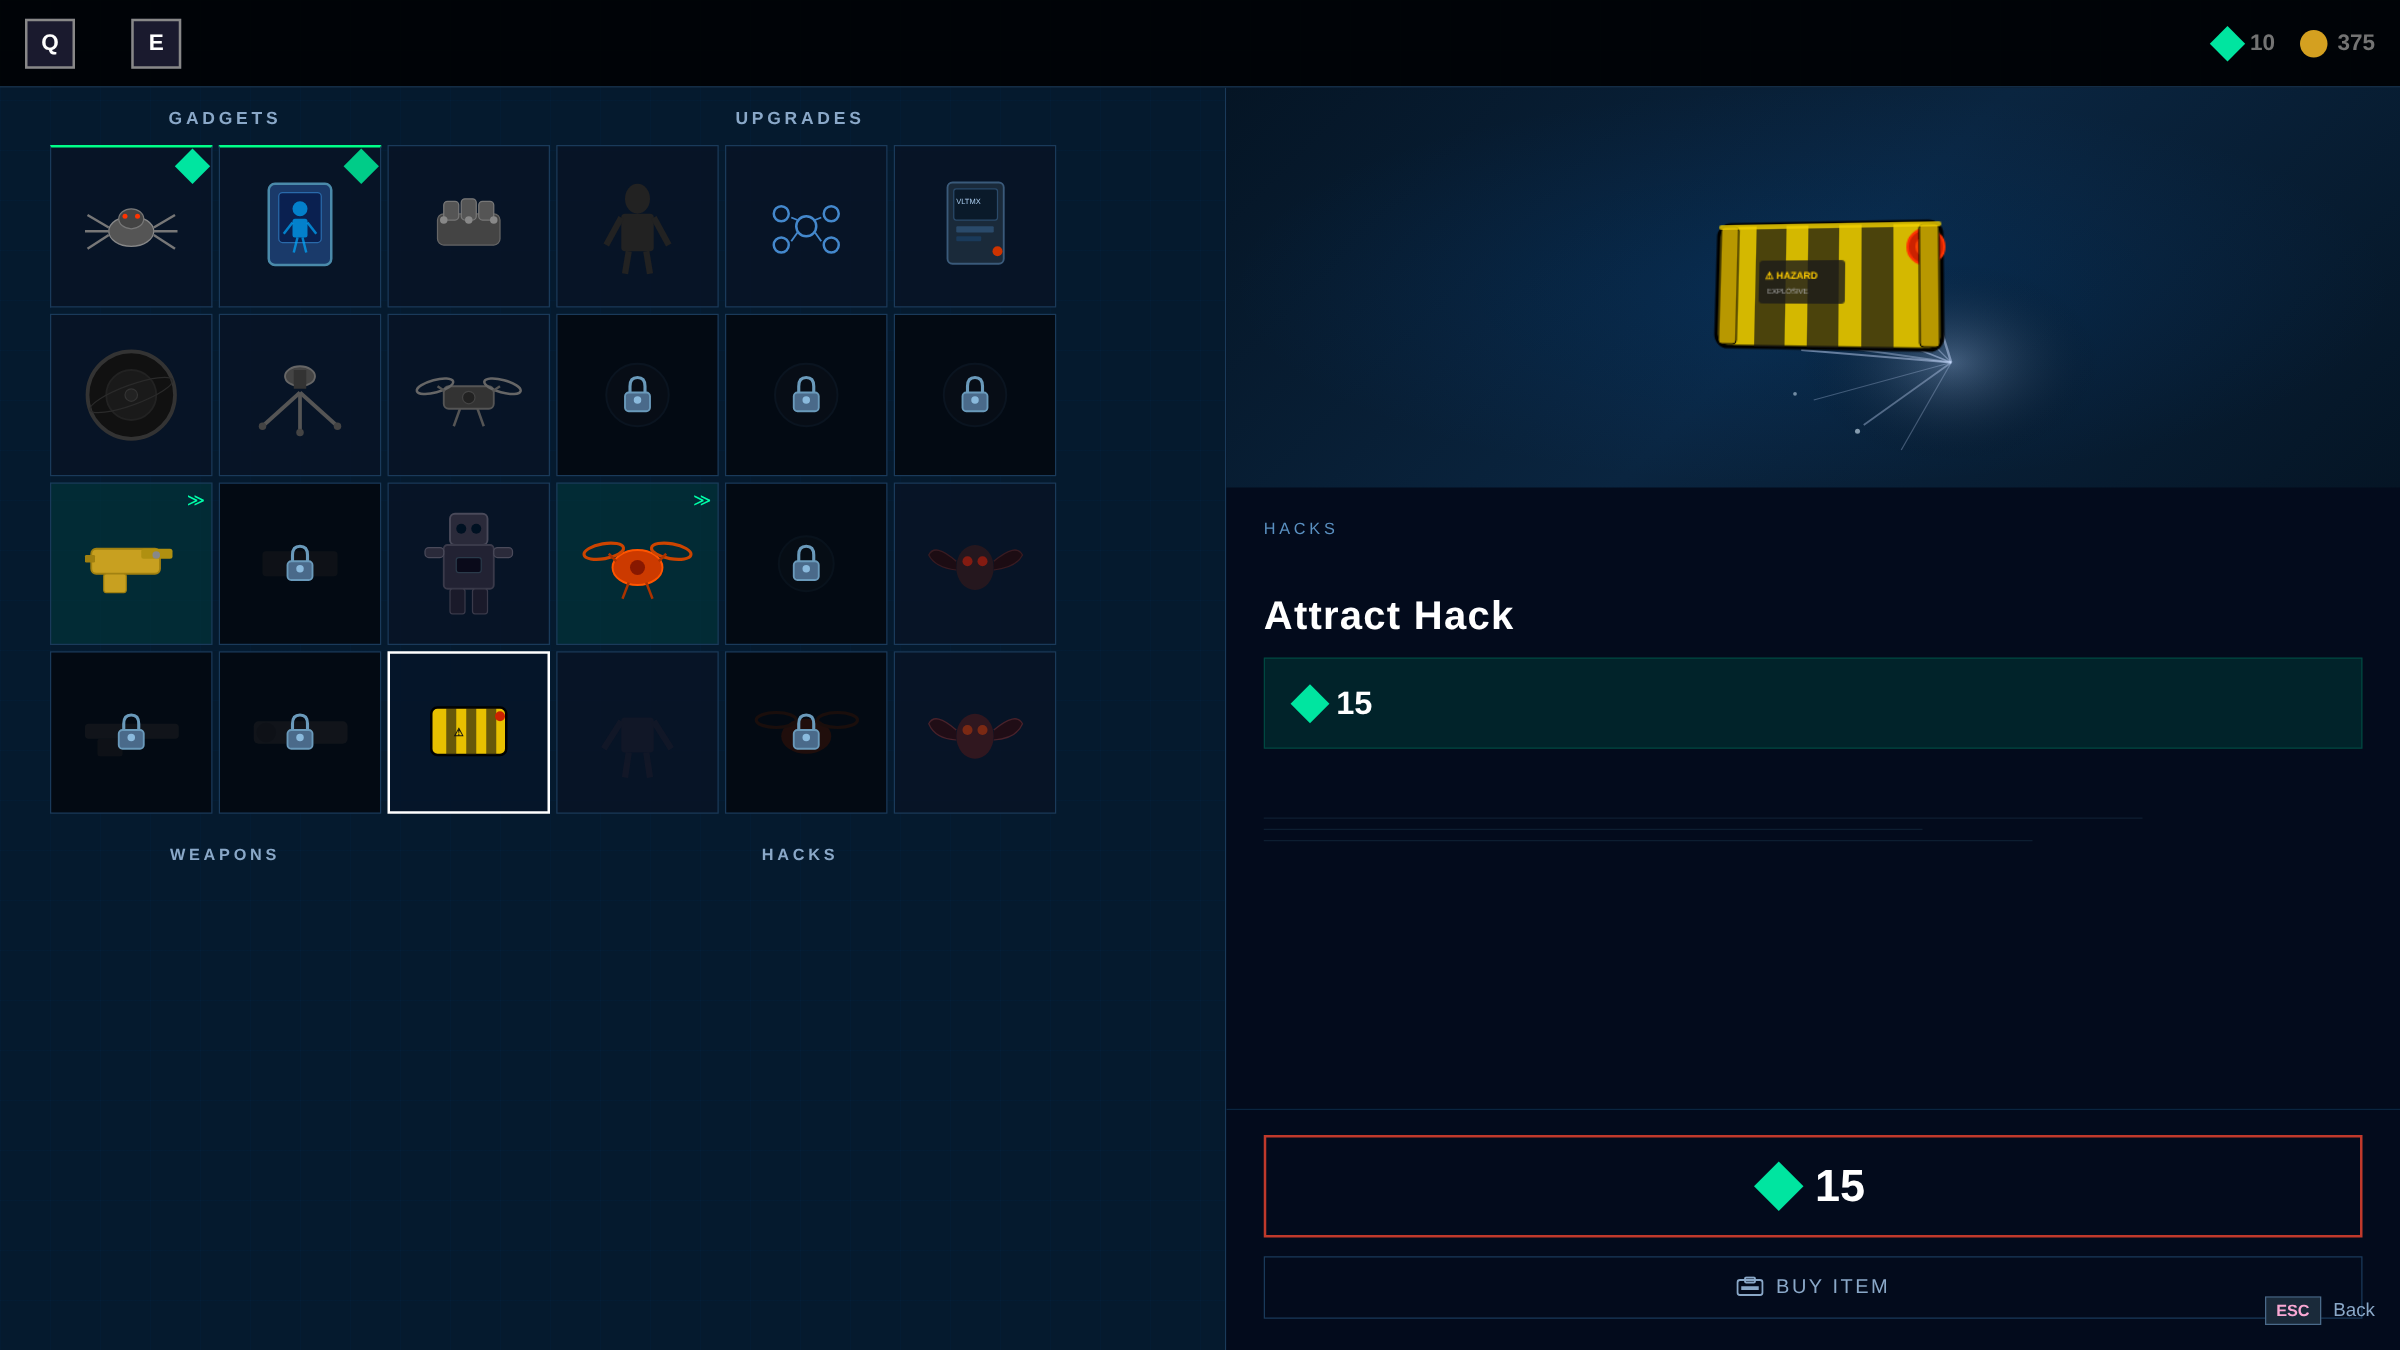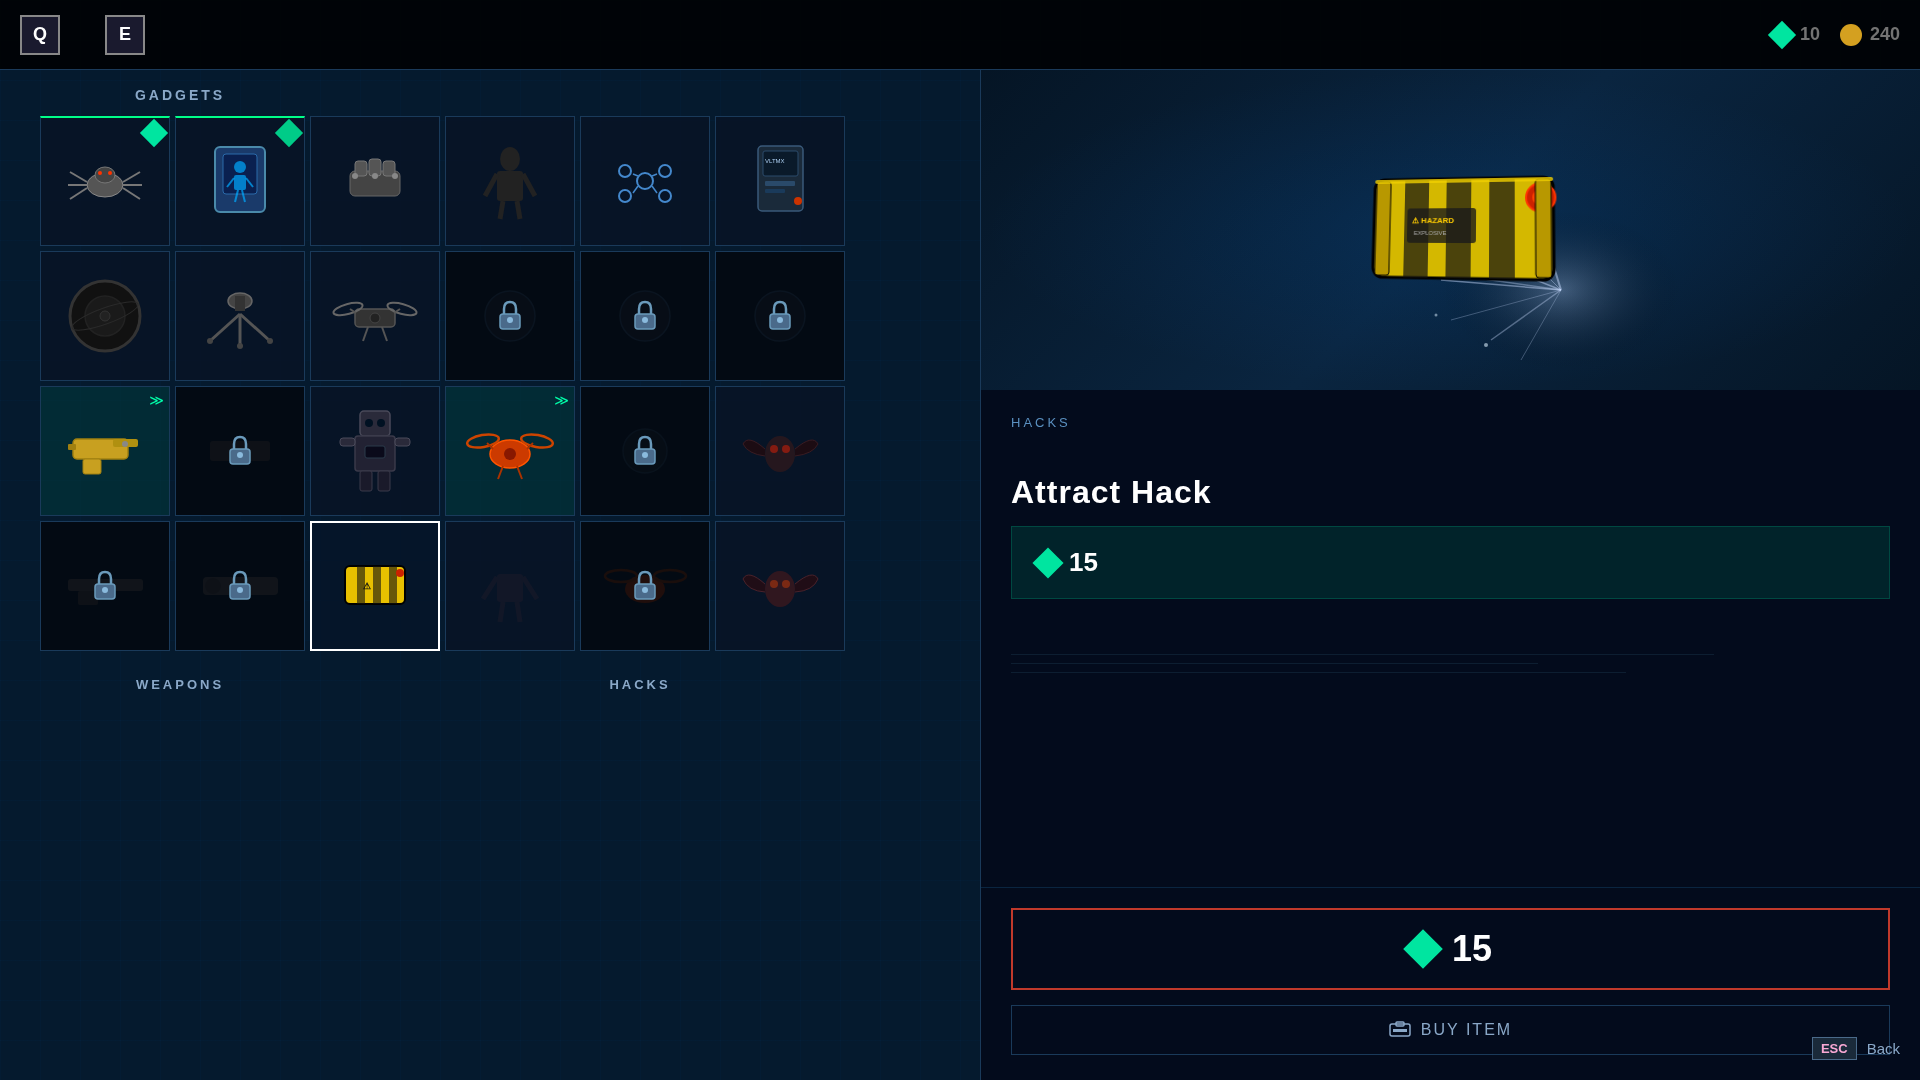--- a/index.html
+++ b/index.html
@@ -428,34 +428,37 @@
       <span>E</span>
     </div>
 
     <div class="nav-currency">
       <div class="currency-item">
         <div class="diamond-icon"></div>
         <span>10</span>
       </div>
       <div class="currency-item">
         <div class="coin-icon"></div>
-        <span>240</span>
+        <span>375</span>
       </div>
     </div>
   </nav>
 
   <div class="main-content">
 
     <div class="left-panel">
 
       <div style="display:flex; margin-bottom:12px; padding-left:0px;">
         <div style="flex:0 0 280px; text-align:center;">
           <span class="section-header gadgets">GADGETS</span>
         </div>
         <div style="flex:0 0 20px;"></div>
+        <div style="flex:1; text-align:center;">
+          <span class="section-header upgrades">UPGRADES</span>
+        </div>
       </div>
 
       <div style="display:flex; flex-direction:column; gap:5px;">
 
         <div class="grid-row">
 
           <div class="grid-item dark-item equipped" style="position:relative;">
             <div class="equipped-indicator"></div>
             <svg width="80" height="70" viewBox="0 0 80 70">
               <ellipse cx="40" cy="38" rx="18" ry="12" fill="#555" stroke="#888" stroke-width="1"></ellipse>

